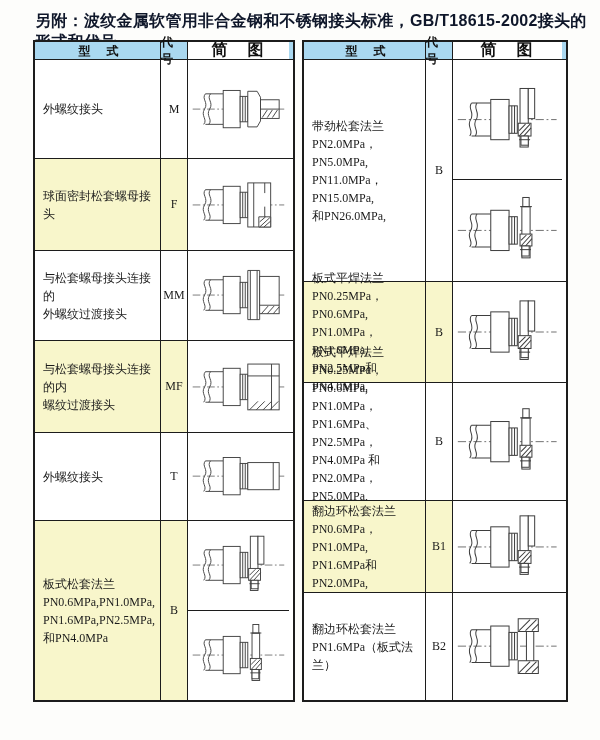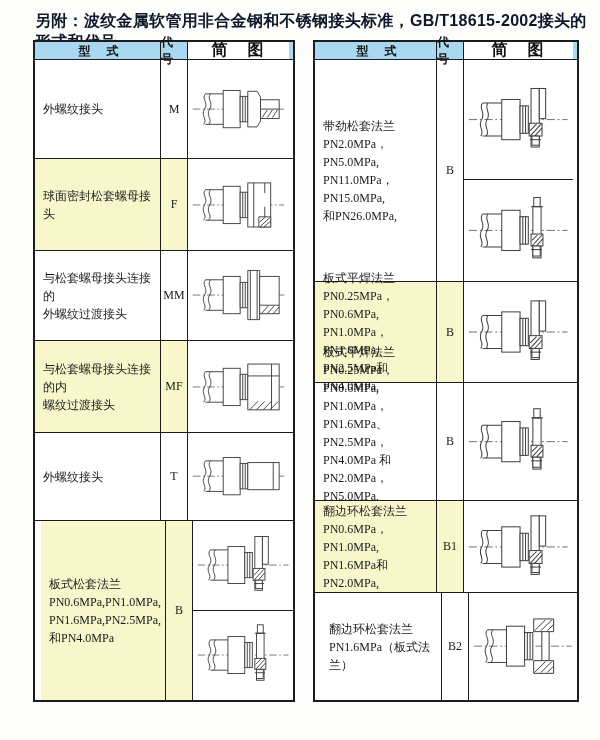--- a/index.html
+++ b/index.html
@@ -9,26 +9,26 @@
     font-family:"Liberation Serif","DejaVu Serif",serif;
     color:#1a1a1a;
     overflow:hidden;
   }
   .page { position:relative; width:600px; height:740px; }
   .title {
     position:absolute; left:35px; top:11px; width:556px;
     font-family:"Liberation Sans","DejaVu Sans",sans-serif;
     font-weight:bold; font-size:16px; letter-spacing:0.3px; color:#0f172a;
   }
-  .tables { position:absolute; left:33px; top:40px; display:flex; gap:18px; }
+  .tables { position:absolute; left:33px; top:40px; display:flex; gap:7px; }
   .tbl { border:2px solid var(--border); background:#fff; box-sizing:border-box; }
   .tbl-left  { width:262px; }
   .tbl-right { width:266px; }
   .row, .hrow { display:flex; box-sizing:border-box; border-bottom:1px solid var(--border); }
-  .row:last-child { border-bottom:none;margin-left:6px; }
+  .row:last-child { border-bottom:none; }
   .hrow { height:18px; background:var(--header_bg); }
   .cell { box-sizing:border-box; border-right:1px solid var(--border); }
   .cell:last-child { border-right:none; }
   .tbl-left  .type { width:126px; }
   .tbl-left  .code { width:27px; }
   .tbl-left  .diag { width:101px; }
   .tbl-right .type { width:122px; }
   .tbl-right .code { width:27px; }
   .tbl-right .diag { width:109px; }
   .hcell {

